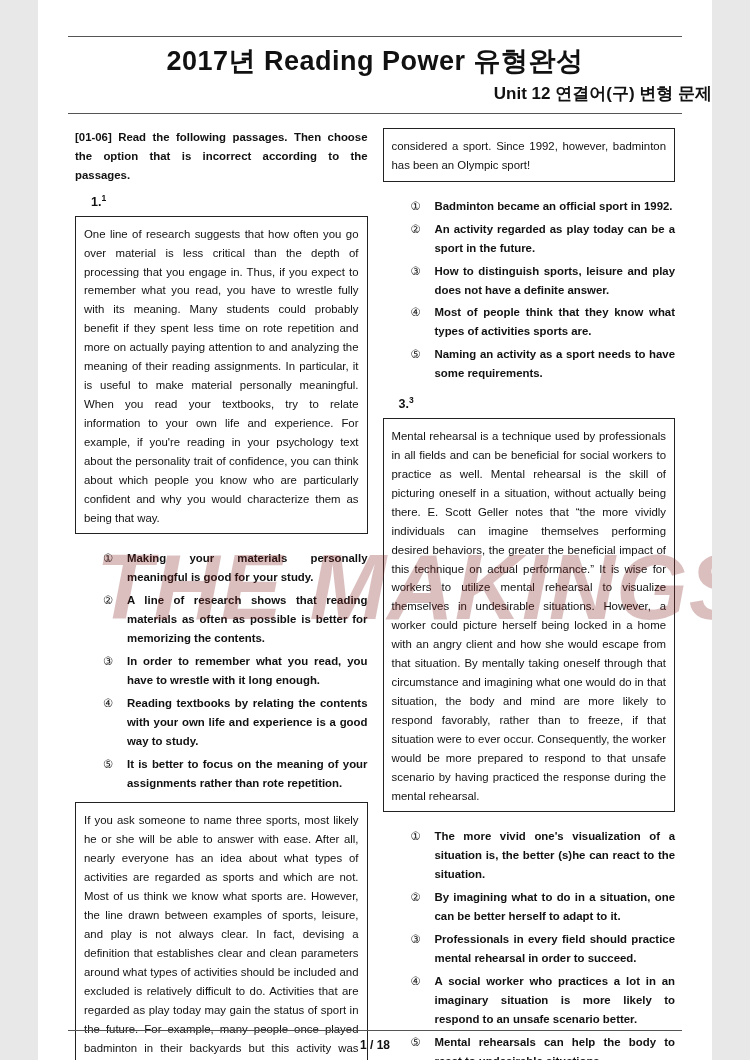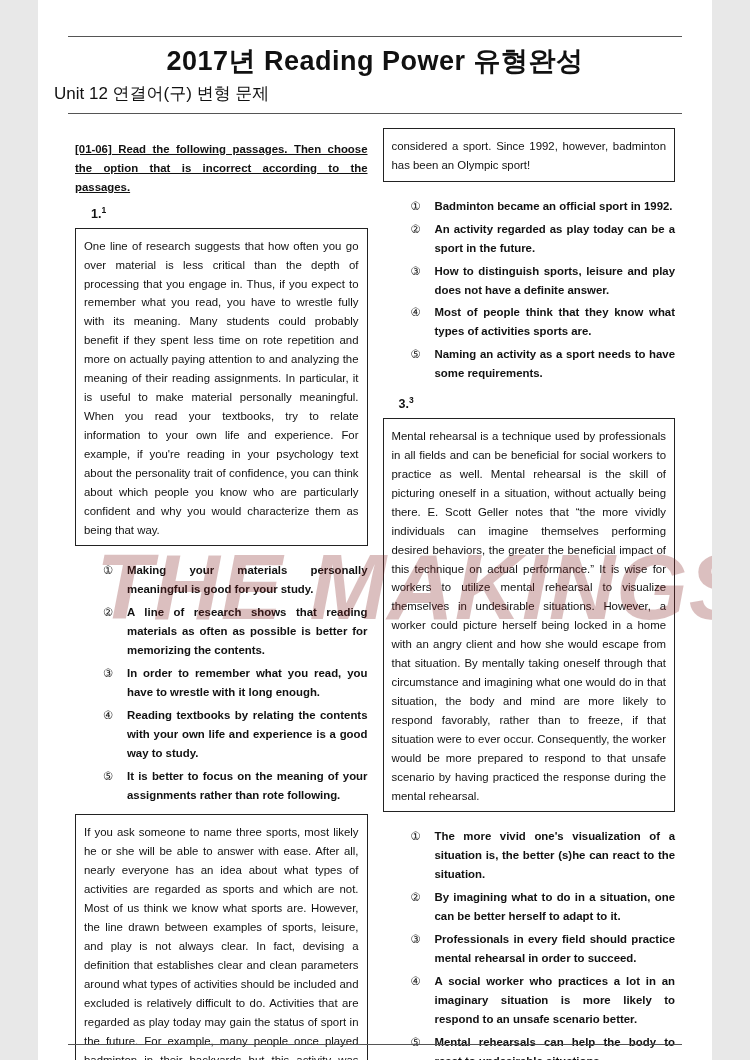--- a/index.html
+++ b/index.html
@@ -22,41 +22,40 @@
   hr.top-rule { margin-top: 36px; }
   .title {
     font-size: 27px;
     font-weight: 700;
     text-align: center;
     margin-top: 6px;
     letter-spacing: 0.5px;
   }
   .subtitle {
     font-size: 17px;
-    font-weight: 400;
-    text-align: left;
-    margin: 3px 16px 8px;
+    font-weight: 700;
+    text-align: right;
+    margin: 3px 0 8px;
   }
   .columns {
     display: flex;
     gap: 15px;
     padding: 14px 37px 0;
     position: relative;
     z-index: 2;
   }
   .col {
     width: 330px;
     font-size: 11.4px;
     line-height: 1.66;
   }
   .instructions {
     font-weight: 700;
     text-align: justify;
-    margin: 12px 0 6px;
-    text-decoration: underline;
+    margin: 0 0 6px;
   }
   .qnum {
     font-weight: 700;
     font-size: 12.5px;
     margin: 4px 16px 3px;
   }
   .qnum sup { font-size: 8.5px; }
   .passage-box {
     border: 1.2px solid #222;
     padding: 8px 8px 6px;
@@ -145,21 +144,21 @@
         <li>
             <span class="marker">③</span>
             <span class="opt-text">In order to remember what you read, you have to wrestle with it long enough.</span>
           </li>
         <li>
             <span class="marker">④</span>
             <span class="opt-text">Reading textbooks by relating the contents with your own life and experience is a good way to study.</span>
           </li>
         <li>
             <span class="marker">⑤</span>
-            <span class="opt-text">It is better to focus on the meaning of your assignments rather than rote following.</span>
+            <span class="opt-text">It is better to focus on the meaning of your assignments rather than rote repetition.</span>
           </li>
       </ul>
 
 
       <div class="passage-box">If you ask someone to name three sports, most likely he or she will be able to answer with ease. After all, nearly everyone has an idea about what types of activities are regarded as sports and which are not. Most of us think we know what sports are. However, the line drawn between examples of sports, leisure, and play is not always clear. In fact, devising a definition that establishes clear and clean parameters around what types of activities should be included and excluded is relatively difficult to do. Activities that are regarded as play today may gain the status of sport in the future. For example, many people once played badminton in their backyards but this activity was hardly</div>
     </div>
 
     <div class="col">
 
       <div class="passage-box">considered a sport. Since 1992, however, badminton has been an Olympic sport!</div>
@@ -212,15 +211,16 @@
             <span class="marker">⑤</span>
             <span class="opt-text">Mental rehearsals can help the body to react to undesirable situations.</span>
           </li>
       </ul>
     </div>
 
   </div>
 
   <div class="footer">
     <hr class="rule">
+    <div class="pagenum">1 / 18</div>
   </div>
 
 </div>
 
 </body></html>

